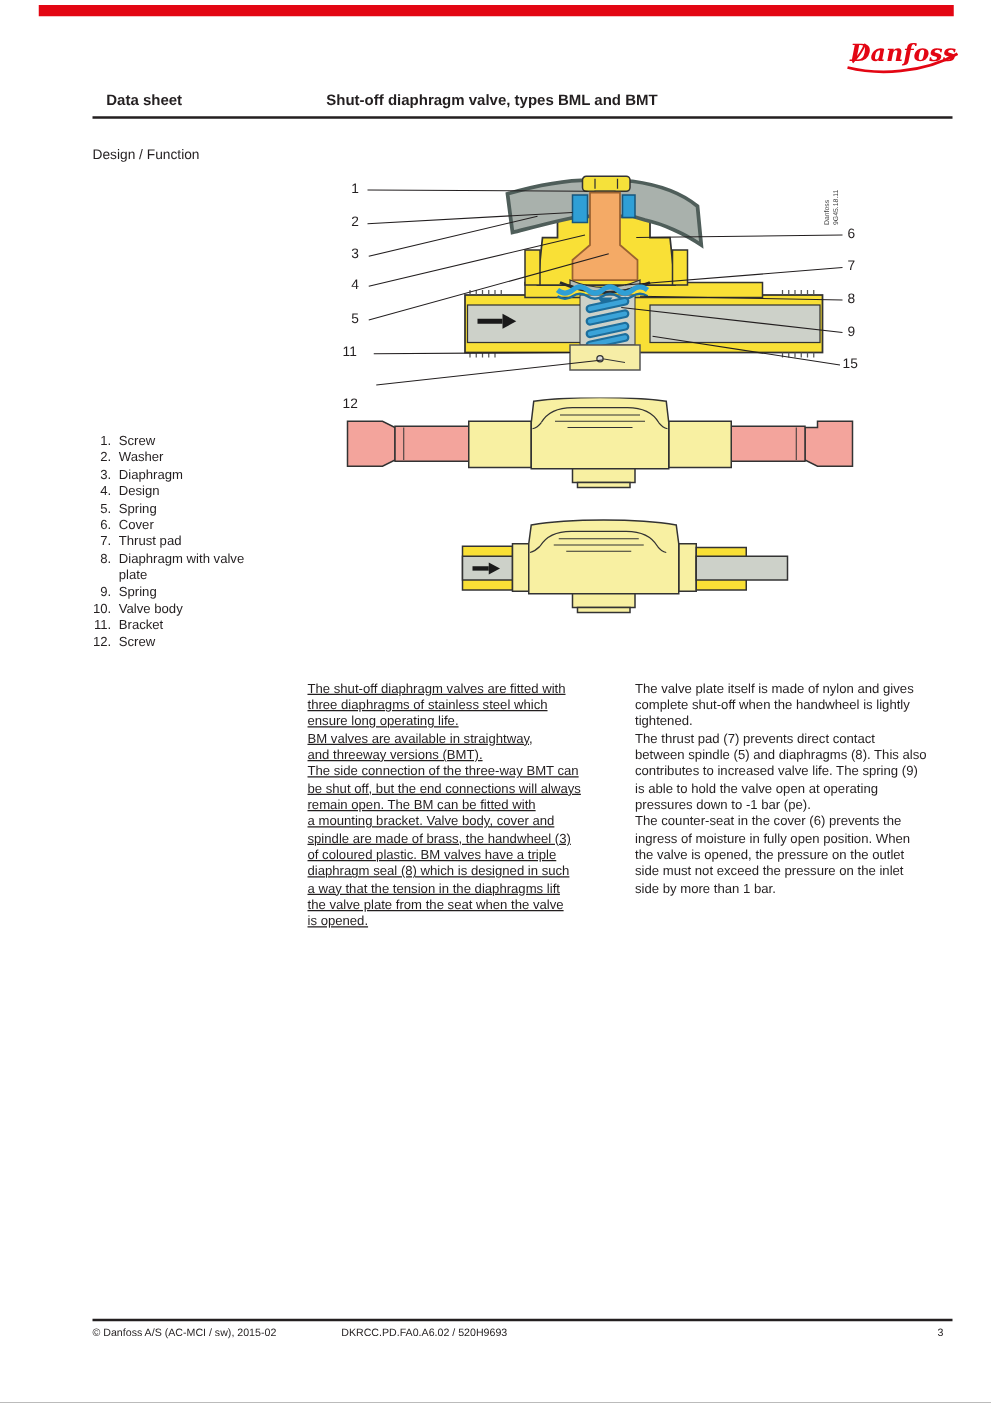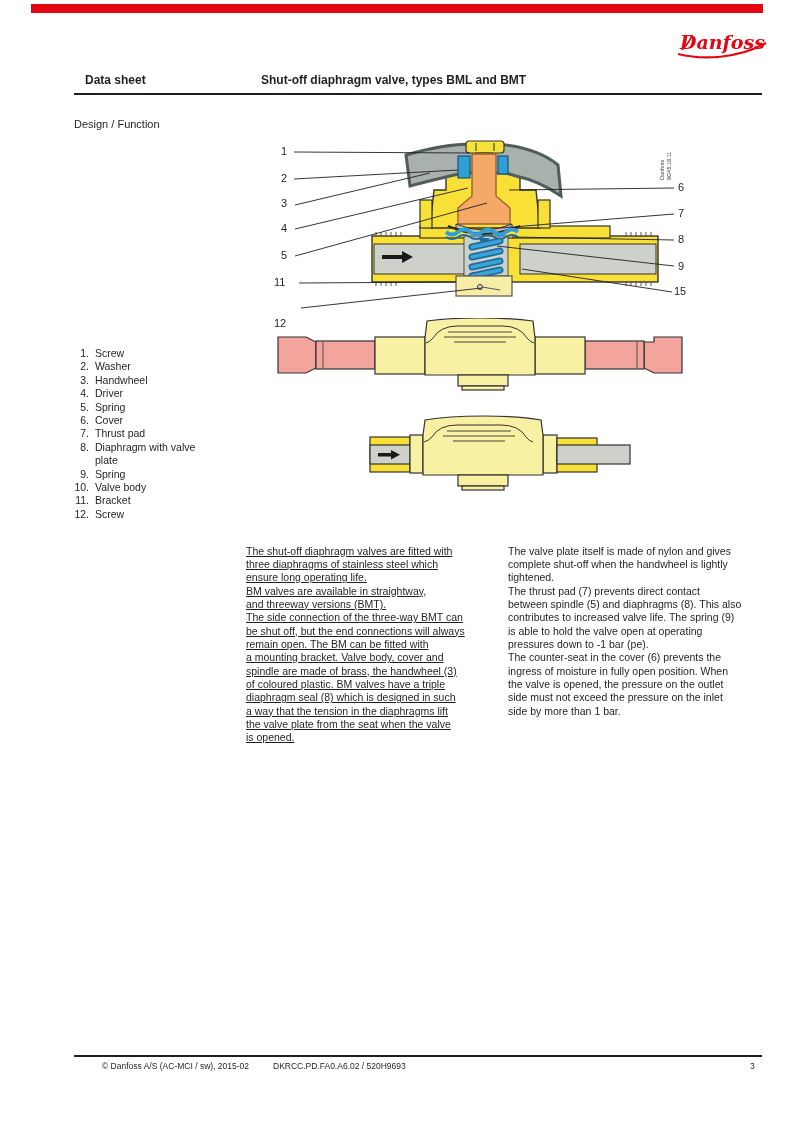--- a/index.html
+++ b/index.html
@@ -16,21 +16,21 @@
              transform-origin:center;font-size:5.5px;line-height:6.5px;color:#3a3a3a;white-space:nowrap;}
   .parts{left:74px;top:347px;width:140px;font-size:10.5px;line-height:13.4px;}
   .parts .grid{display:grid;grid-template-columns:15px 1fr;column-gap:6px;}
   .parts .num{text-align:right;}
   .bodycol{font-size:10.5px;line-height:13.35px;white-space:pre-line;}
   .col-left{left:246px;top:534px;width:240px;text-decoration:underline;}
   .col-right{left:508px;top:534px;width:246px;}
   .frule{left:74px;top:1055px;width:688px;height:2px;background:#231f20;}
   .foot{top:1061px;font-size:8.5px;}
   .foot-c{left:273px;text-align:center;}
-  .foot-l{left:74px;margin-left:28px;}
+  .foot-l{left:74px;}
   .foot-r{left:750px;}
   svg{display:block;}
 </style>
 </head>
 <body>
 
 <div class="page">
 
   <div class="abs topbar"></div>
 
@@ -208,23 +208,23 @@
     </svg>
   </div>
 
   <div class="abs parts">
     <div class="grid">
       <span class="num">1.</span>
         <span>Screw</span>
       <span class="num">2.</span>
         <span>Washer</span>
       <span class="num">3.</span>
-        <span>Handwheel</span>
+        <span>Diaphragm</span>
       <span class="num">4.</span>
-        <span>Driver</span>
+        <span>Design</span>
       <span class="num">5.</span>
         <span>Spring</span>
       <span class="num">6.</span>
         <span>Cover</span>
       <span class="num">7.</span>
         <span>Thrust pad</span>
       <span class="num">8.</span>
         <span>Diaphragm with valve plate</span>
       <span class="num">9.</span>
         <span>Spring</span>

